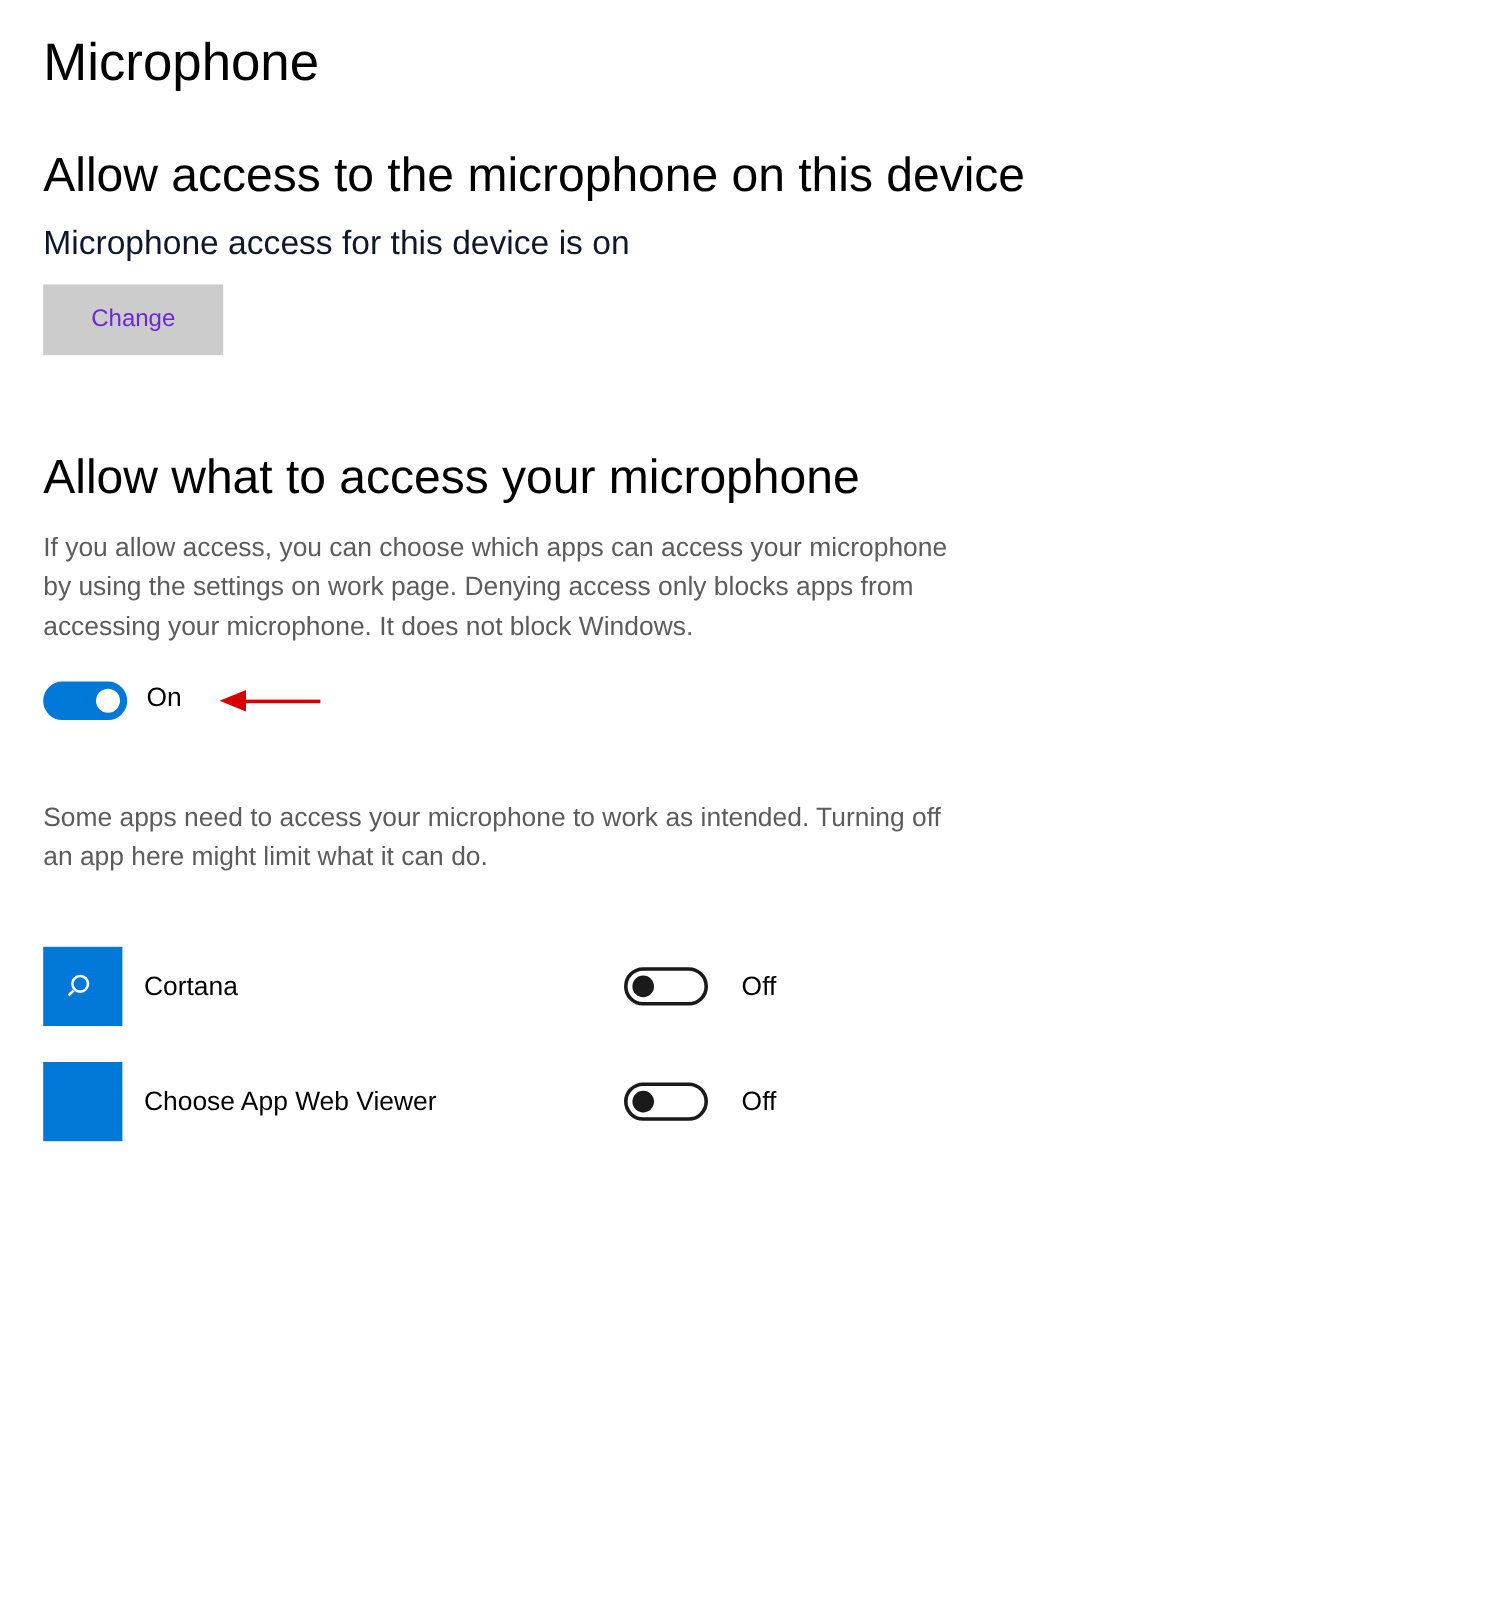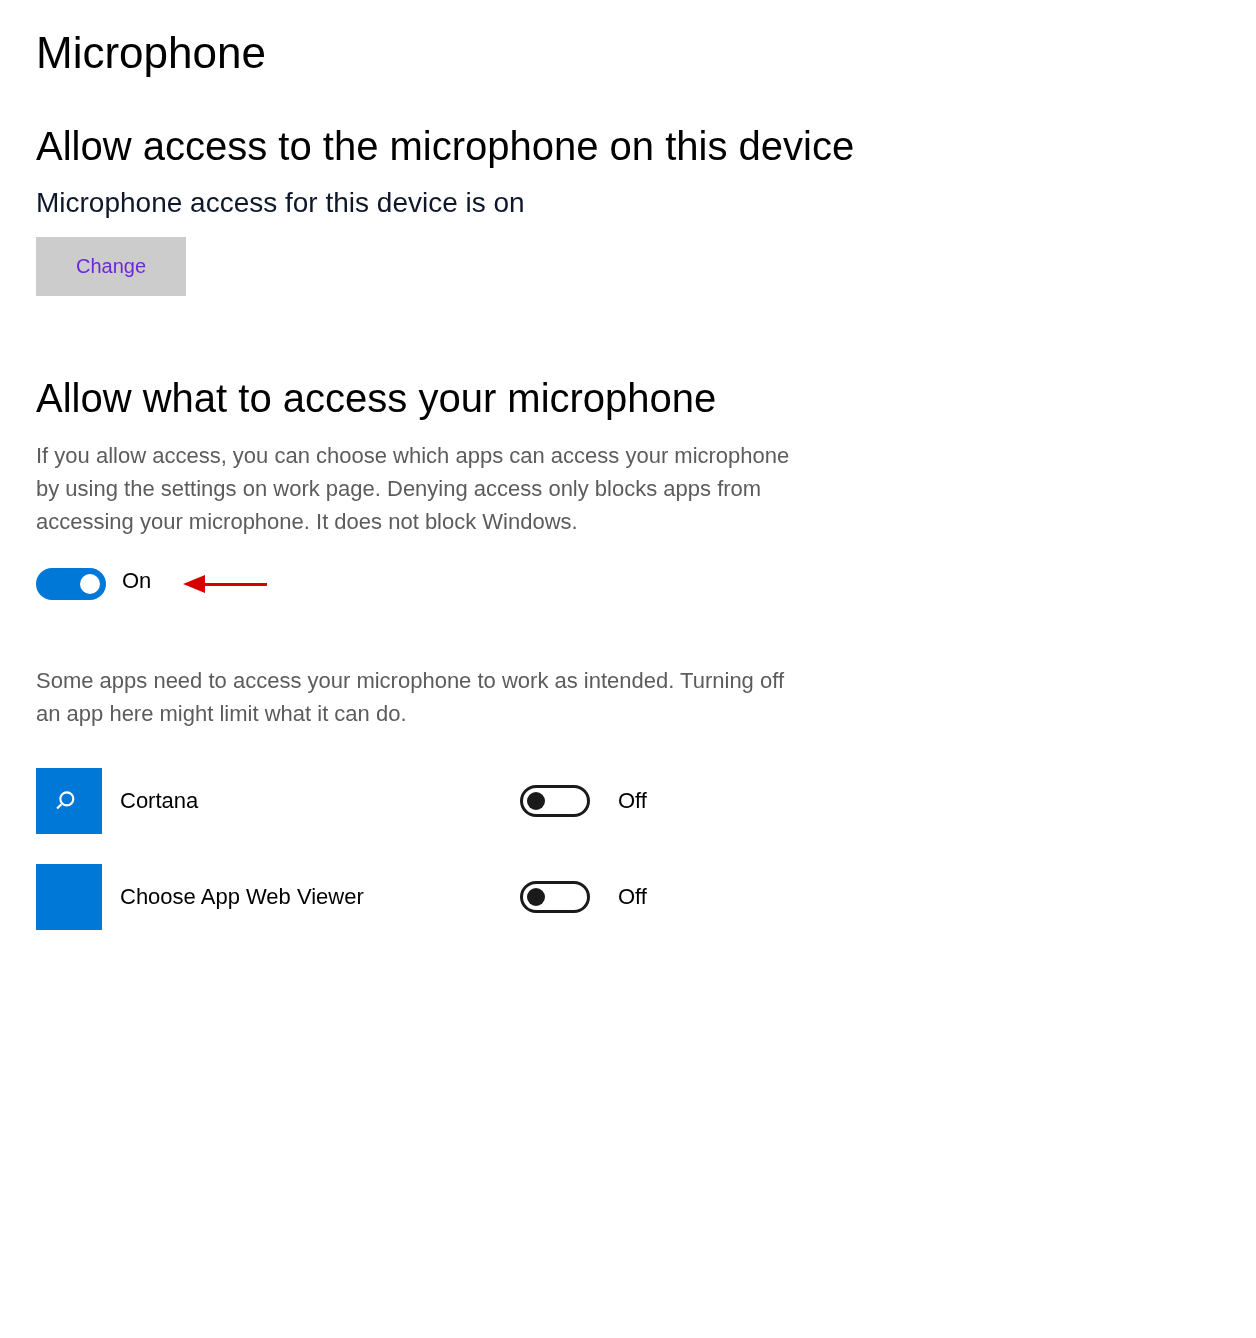--- a/index.html
+++ b/index.html
@@ -174,21 +174,21 @@
     </div>
     <span class="toggle-label">On</span>
     <div class="arrow-wrap">
       <div class="arrow-head"></div>
       <div class="arrow-line"></div>
     </div>
   </div>
 </div>
 
 <div>
-  <p class="section-desc" style="margin-bottom:38px;">Some apps need to access your microphone to work as intended. Turning off an app here might limit what it can do.</p>
+  <p class="section-desc" style="margin-bottom:59px;">Some apps need to access your microphone to work as intended. Turning off an app here might limit what it can do.</p>
 
   <div class="app-list">
 
     <div class="app-row">
       <div class="app-icon">
         <svg width="26" height="26" viewBox="0 0 24 24" fill="none" stroke="#ffffff" stroke-width="2">
           <circle cx="10" cy="10" r="6"></circle>
           <line x1="5" y1="15" x2="1" y2="19"></line>
         </svg>
       </div>

